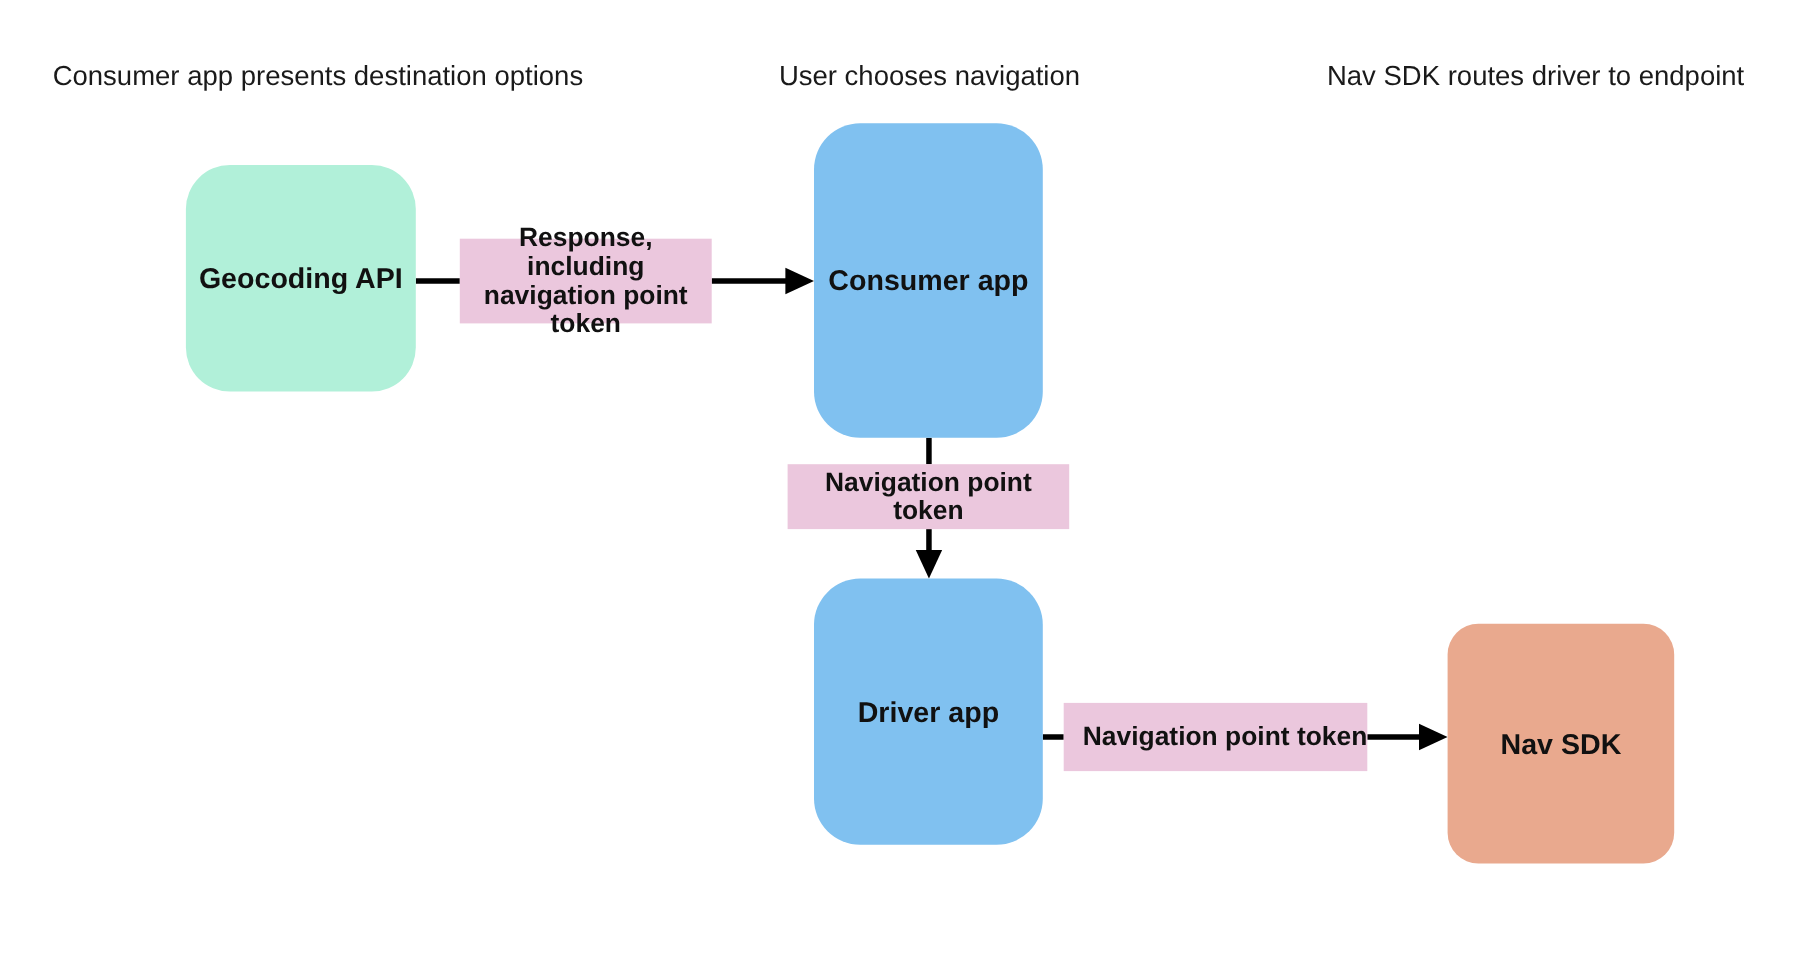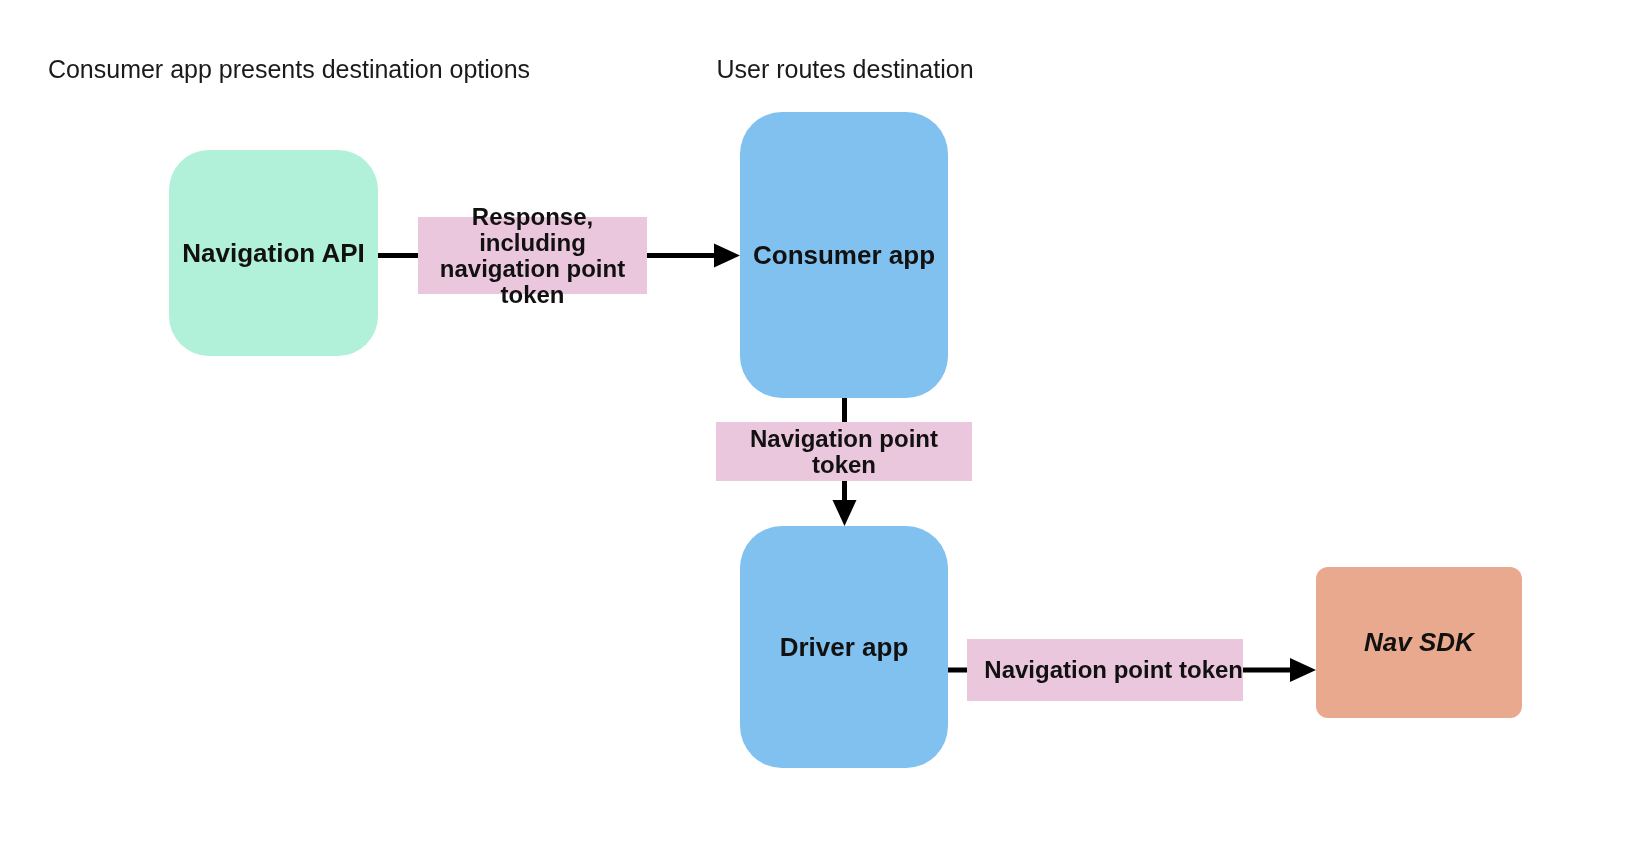--- a/index.html
+++ b/index.html
@@ -45,21 +45,21 @@
     align-items: center;
     justify-content: center;
     text-align: center;
     font-size: 26px;
     font-weight: 700;
     color: #111111;
   }
   .node-geocoding { left: 169px; top: 150px; width: 209px; height: 206px; border-radius: 40px; }
   .node-consumer  { left: 740px; top: 112px; width: 208px; height: 286px; border-radius: 42px; }
   .node-driver    { left: 740px; top: 526px; width: 208px; height: 242px; border-radius: 42px; }
-  .node-navsdk    { left: 1316px; top: 567px; width: 206px; height: 151px; border-radius: 12px; font-style: italic; }
+  .node-navsdk    { left: 1316px; top: 567px; width: 206px; height: 218px; border-radius: 28px; }
   .edge-label {
     position: absolute;
     display: flex;
     align-items: center;
     justify-content: flex-end;
     text-align: center;
     font-size: 24px;
     line-height: 26px;
     font-weight: 700;
     color: #111111;
@@ -82,24 +82,25 @@
     <line x1="844.5" y1="398" x2="844.5" y2="422" stroke="#000000" stroke-width="5"></line>
     <line x1="844.5" y1="481" x2="844.5" y2="503" stroke="#000000" stroke-width="5"></line>
     <polygon points="844.5,526 832.5,500 856.5,500" fill="#000000"></polygon>
 
     <line x1="948" y1="670" x2="967" y2="670" stroke="#000000" stroke-width="5"></line>
     <line x1="1243" y1="670" x2="1293" y2="670" stroke="#000000" stroke-width="5"></line>
     <polygon points="1316,670 1290,658 1290,682" fill="#000000"></polygon>
   </svg>
 
   <div class="stage-header header-1">Consumer app presents destination options</div>
-  <div class="stage-header header-2">User routes destination</div>
+  <div class="stage-header header-2">User chooses navigation</div>
+  <div class="stage-header header-3">Nav SDK routes driver to endpoint</div>
 
   <div class="node node-geocoding" style="background-color: rgb(177, 240, 217);">
-    <span>Navigation API</span>
+    <span>Geocoding API</span>
   </div>
   <div class="node node-consumer" style="background-color: rgb(128, 193, 240); text-align: center;">
     <span>Consumer app</span>
   </div>
   <div class="node node-driver" style="background-color: rgb(128, 193, 240);">
     <span>Driver app</span>
   </div>
   <div class="node node-navsdk" style="background-color: rgb(233, 169, 142);">
     <span>Nav SDK</span>
   </div>

